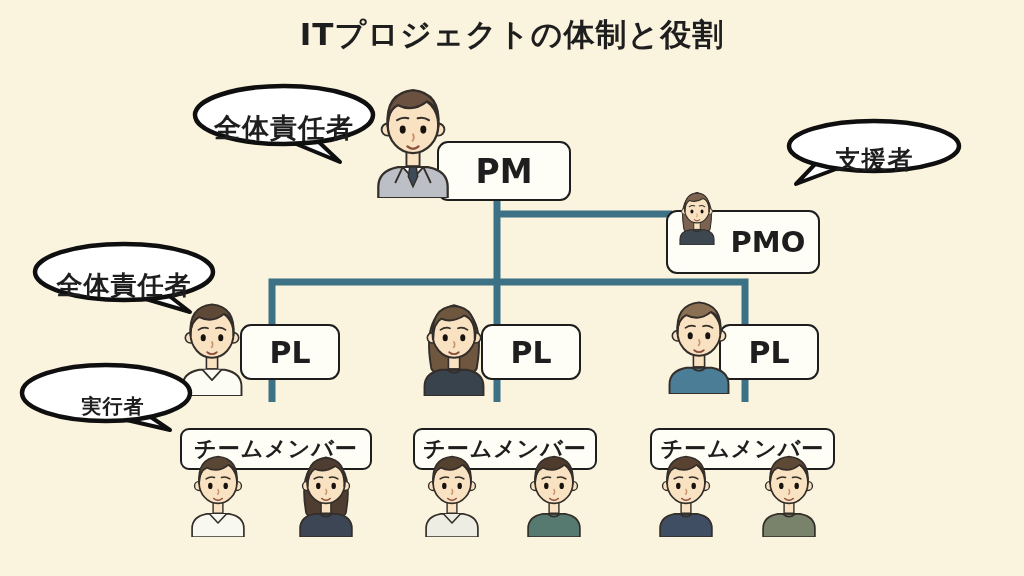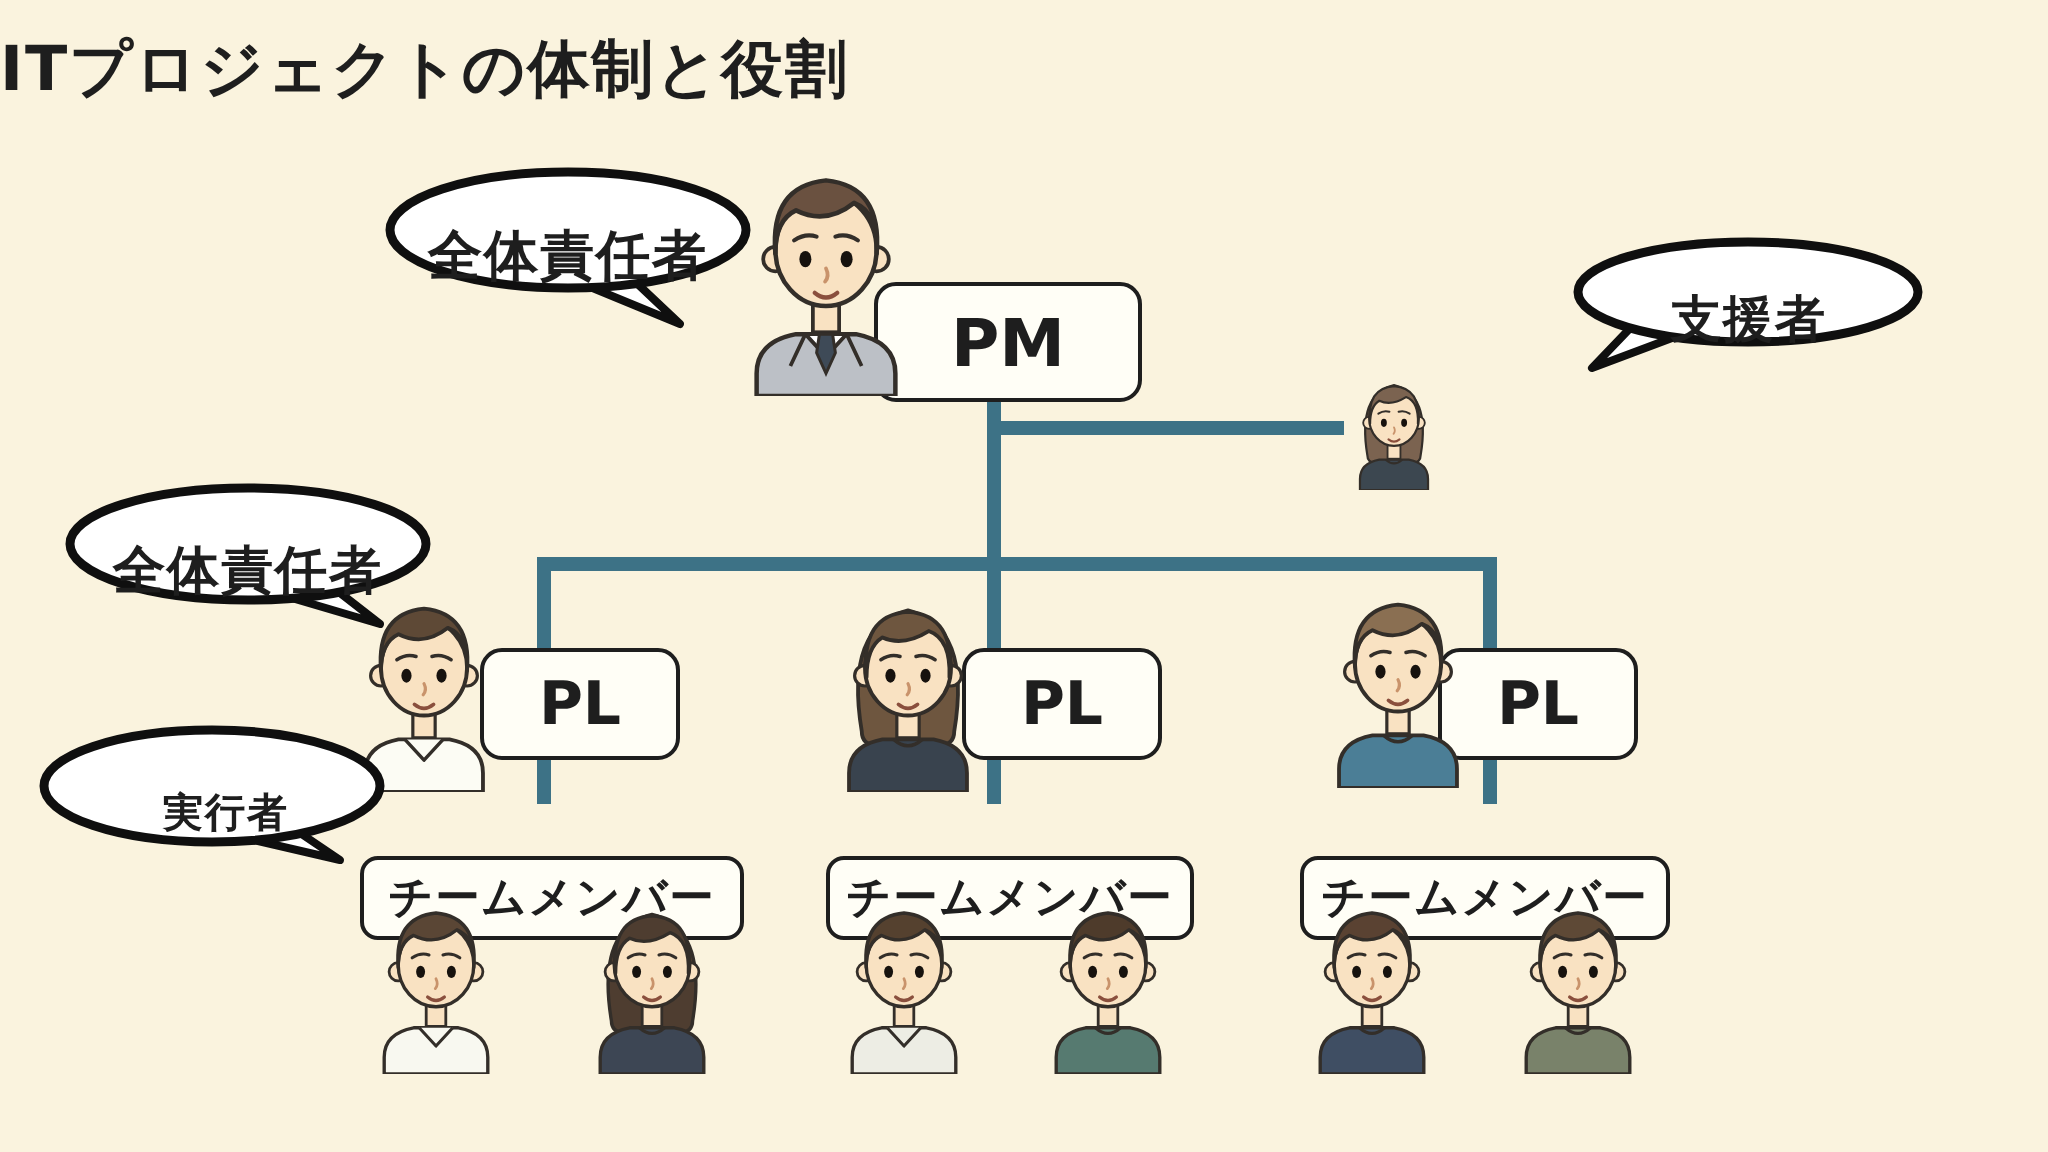--- a/index.html
+++ b/index.html
@@ -1,18 +1,18 @@
 <!DOCTYPE html>
 <html style="--bg: #FAF3DE; --line: #3D7286; --box-bg: #FFFEF6; --box-border: #1E1E1E; --ink: #1E1E1E; --bubble-bg: #FFFFFF; --bubble-border: #0F0F0F;"><head>
 <meta charset="utf-8">
 <style>
   html,body{margin:0;padding:0;}
   .canvas{position:relative;width:1024px;height:576px;background:var(--bg,#FAF3DE);
     font-family:"DejaVu Sans","Liberation Sans",sans-serif;overflow:hidden;}
-  .title{position:absolute;top:14px;left:0;width:100%;text-align:left;
+  .title{position:absolute;top:14px;left:0;width:100%;text-align:center;
     font-size:31px;font-weight:bold;color:var(--ink,#1E1E1E);letter-spacing:1px;margin:0;}
   .connectors{position:absolute;left:0;top:0;width:100%;height:100%;}
   .cline{fill:none;stroke:var(--line,#3D7286);stroke-width:7;}
   .box{position:absolute;background:var(--box-bg,#FFFEF6);border:2.5px solid var(--box-border,#1E1E1E);
     border-radius:11px;display:flex;align-items:center;justify-content:center;
     color:var(--ink,#1E1E1E);font-weight:bold;box-sizing:border-box;margin-top:28px;}
   .pm-box{left:437px;top:113px;width:134px;height:60px;font-size:33px;}
   .pmo-box{left:666px;top:182px;width:154px;height:64px;font-size:29px;padding-left:50px;}
   .pl-box{width:100px;height:56px;top:296px;font-size:30px;text-align:center;}
   #pl1{left:240px}#pl2{left:481px}#pl3{left:719px}
@@ -36,20 +36,23 @@
 
   <svg class="connectors" viewBox="0 0 1024 576" aria-hidden="true">
     <path class="cline" d="M497,168 L497,402"></path>
     <path class="cline" d="M497,214 L672,214"></path>
     <path class="cline" d="M272,402 L272,282 L745,282 L745,402"></path>
   </svg>
 
   <div class="box pm-box">
     <span>PM</span>
   </div>
+  <div class="box pmo-box">
+    <span>PMO</span>
+  </div>
   <div class="box pl-box" id="pl1">
     <span>PL</span>
   </div>
   <div class="box pl-box" id="pl2">
     <span>PL</span>
   </div>
   <div class="box pl-box" id="pl3">
     <span>PL</span>
   </div>
   <div class="box team-box" id="team1">

